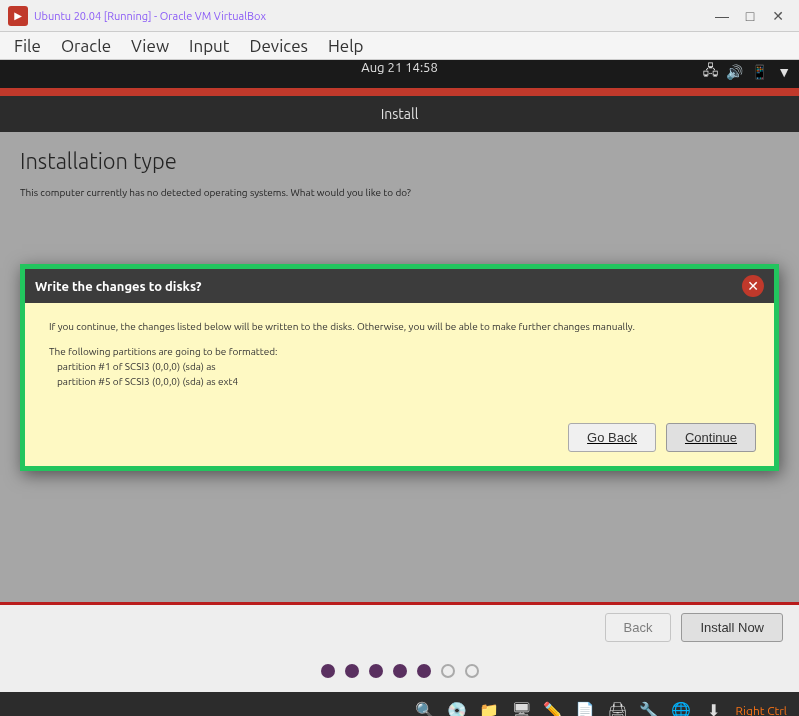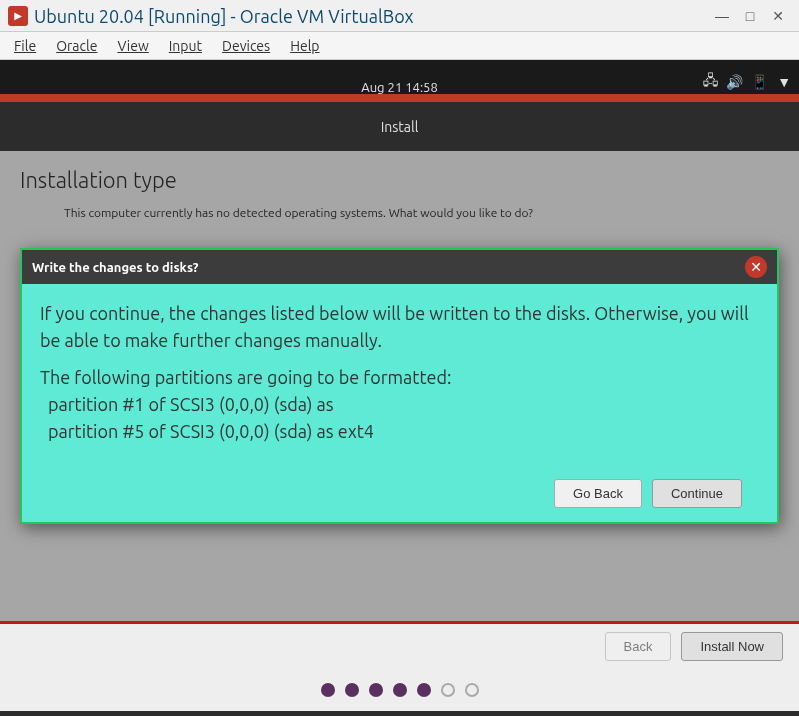--- a/index.html
+++ b/index.html
@@ -7,86 +7,87 @@
 
     
     .title-bar {
       display: flex; align-items: center; justify-content: space-between;
       background: #f0f0f0; height: 32px; padding: 0 8px;
       border-bottom: 1px solid #ccc;
     }
     .title-bar-left { display: flex; align-items: center; gap: 6px; }
     .title-bar-icon { width: 20px; height: 20px; background: #c0392b; border-radius: 3px; display: flex; align-items: center; justify-content: center; }
     .title-bar-icon::after { content: '▶'; color: white; font-size: 10px; }
-    .title-bar-title { font-size: 18px; color: #0c4a6e; }
+    .title-bar-title { font-size: 11px; color: #8b5cf6; }
     .title-bar-controls { display: flex; gap: 2px; }
     .title-btn { width: 26px; height: 22px; background: none; border: none; cursor: pointer; font-size: 14px; color: #555; display: flex; align-items: center; justify-content: center; }
 
     
     .menu-bar {
       display: flex; align-items: center; background: #f5f5f5;
       height: 28px; padding: 0 4px;
       border-bottom: 1px solid #ccc;
     }
-    .menu-item { padding: 4px 10px; cursor: pointer; font-size: 14px; color: #333; text-decoration: underline; }
+    .menu-item { padding: 4px 10px; cursor: pointer; font-size: 17px; color: #333; }
 
     
     .vm-status-bar {
-      background: #1a1a1a; height: 34px; display: flex;
-      align-items: flex-end; justify-content: center; position: relative;
+      background: #1a1a1a; height: 28px; display: flex;
+      align-items: flex-start; justify-content: center; position: relative;
     }
     .vm-status-time { color: #e0e0e0; font-size: 13px; }
     .vm-status-right { position: absolute; right: 8px; display: flex; align-items: center; gap: 8px; }
     .vm-status-icon { color: #e0e0e0; font-size: 14px; }
 
     
     .red-bar { background: #c0392b; height: 8px; }
 
     
     .installer-header {
-      background: #2c2c2c; height: 49px; display: flex;
+      background: #2c2c2c; height: 36px; display: flex;
       align-items: center; justify-content: center;
     }
     .installer-header-title { color: #e0e0e0; font-size: 14px; }
 
     
     .install-area { background: #eeeeee; padding: 16px 20px 10px 20px; position: relative; min-height: 470px; }
     .install-title { font-size: 22px; color: #333; margin-bottom: 14px; font-weight: 300; }
-    .install-description { font-size: 12px; color: #333; margin-bottom: 10px; margin-left: 44px; }
+    .install-description { font-size: 10px; color: #333; margin-bottom: 10px; }
 
     
     .dialog-overlay {
       position: absolute; top: 0; left: 0; right: 0; bottom: 0;
       background: rgba(0,0,0,0.3);
       display: flex; align-items: center; justify-content: center;
       z-index: 10;
     }
     .dialog {
-      background: #5eead4; border: 2px solid #22c55e;
+      background: #fef9c3; border: 5px solid #22c55e;
       box-shadow: 2px 4px 16px rgba(0,0,0,0.5);
       width: 770px; max-width: 95%;
     }
     .dialog-title-bar {
       background: #3c3c3c; color: white; height: 34px;
       display: flex; align-items: center; justify-content: space-between;
       padding: 0 10px;
     }
     .dialog-title { font-size: 13px; font-weight: bold; }
     .dialog-close-btn {
       width: 22px; height: 22px; background: #c0392b; border: none;
       border-radius: 50%; color: white; font-size: 14px; cursor: pointer;
       display: flex; align-items: center; justify-content: center; line-height: 1;
     }
-    .dialog-body { padding: 16px 18px; font-size: 18px; color: #333; line-height: 1.5; }
+    .dialog-body { padding: 16px 24px; font-size: 10px; color: #333; line-height: 1.5; }
     .dialog-body p { margin-bottom: 10px; }
     .dialog-body .partition-info { margin-bottom: 8px; }
     .dialog-body .device-name { margin-left: 8px; }
     .dialog-actions {
       display: flex; justify-content: flex-end; gap: 10px;
-      padding: 10px 35px 14px;
+      padding: 10px 18px 14px;
+      text-decoration: underline;
     }
     .btn {
       padding: 6px 18px; border: 1px solid #aaa; background: #f0f0f0;
       cursor: pointer; font-size: 13px; border-radius: 3px; color: #333;
     }
     .btn-primary {
       background: #e0e0e0; border: 1px solid #999;
     }
 
     

